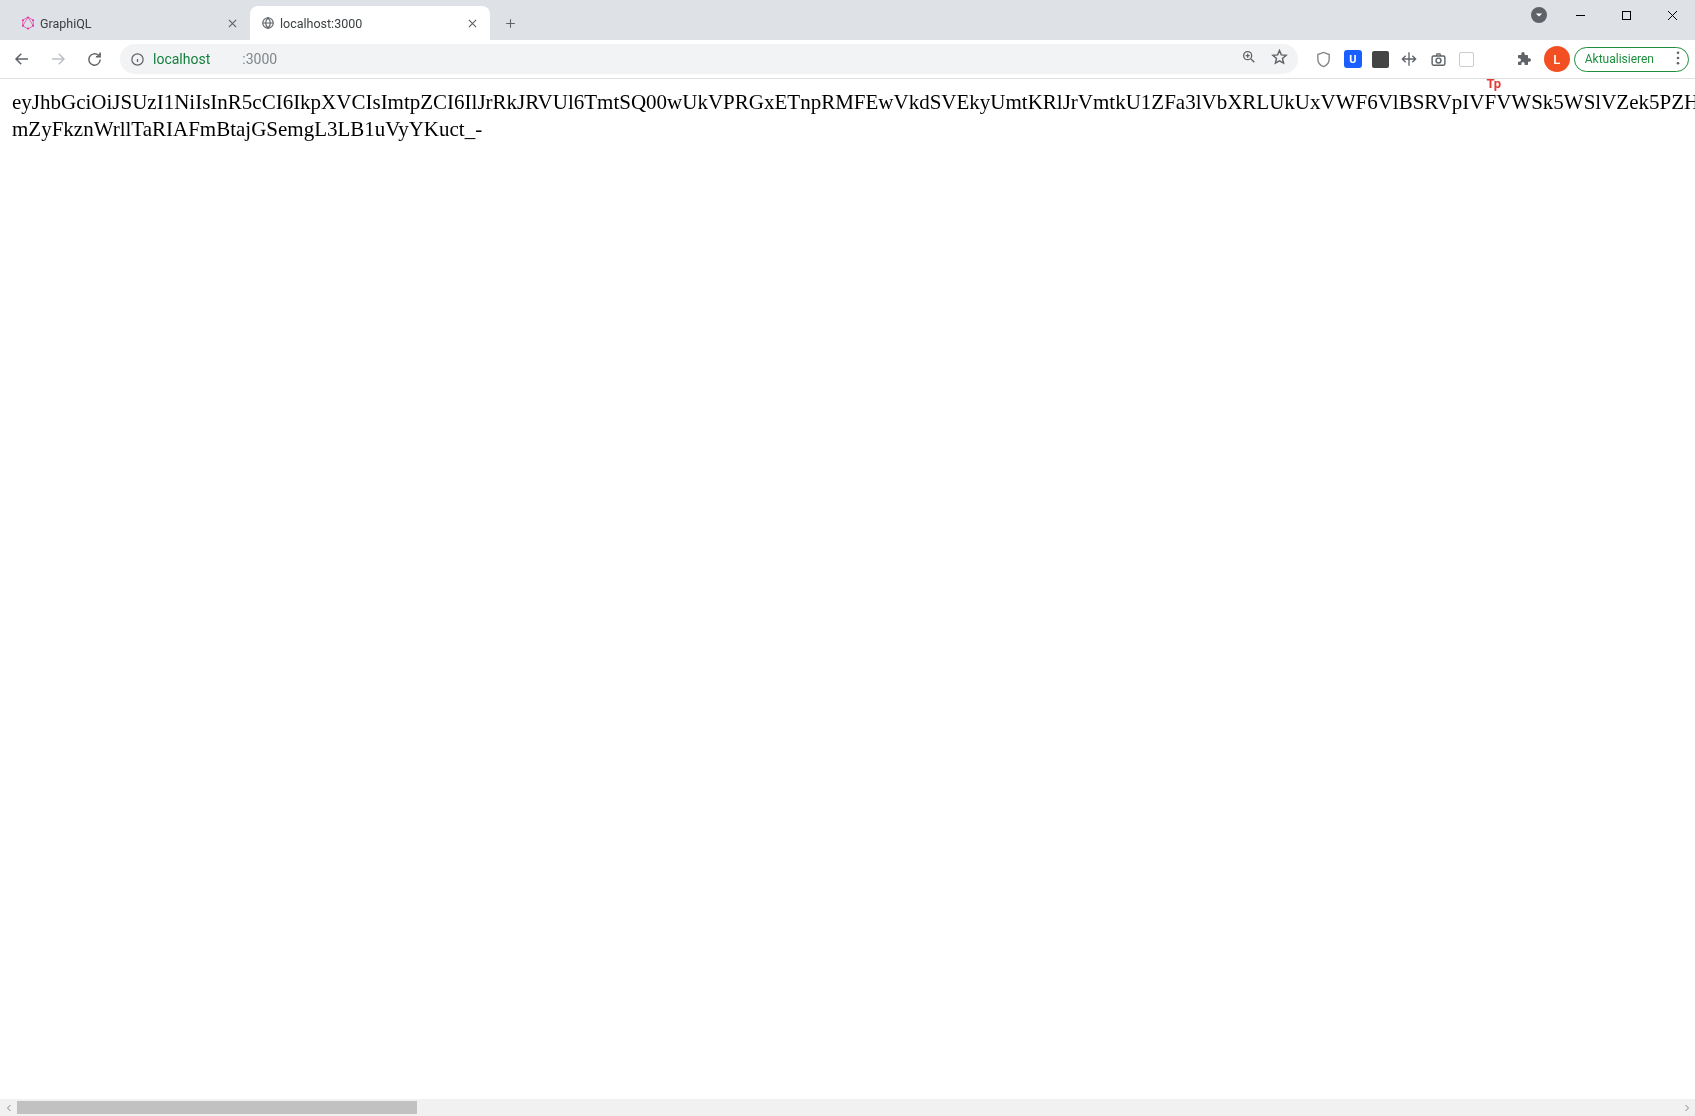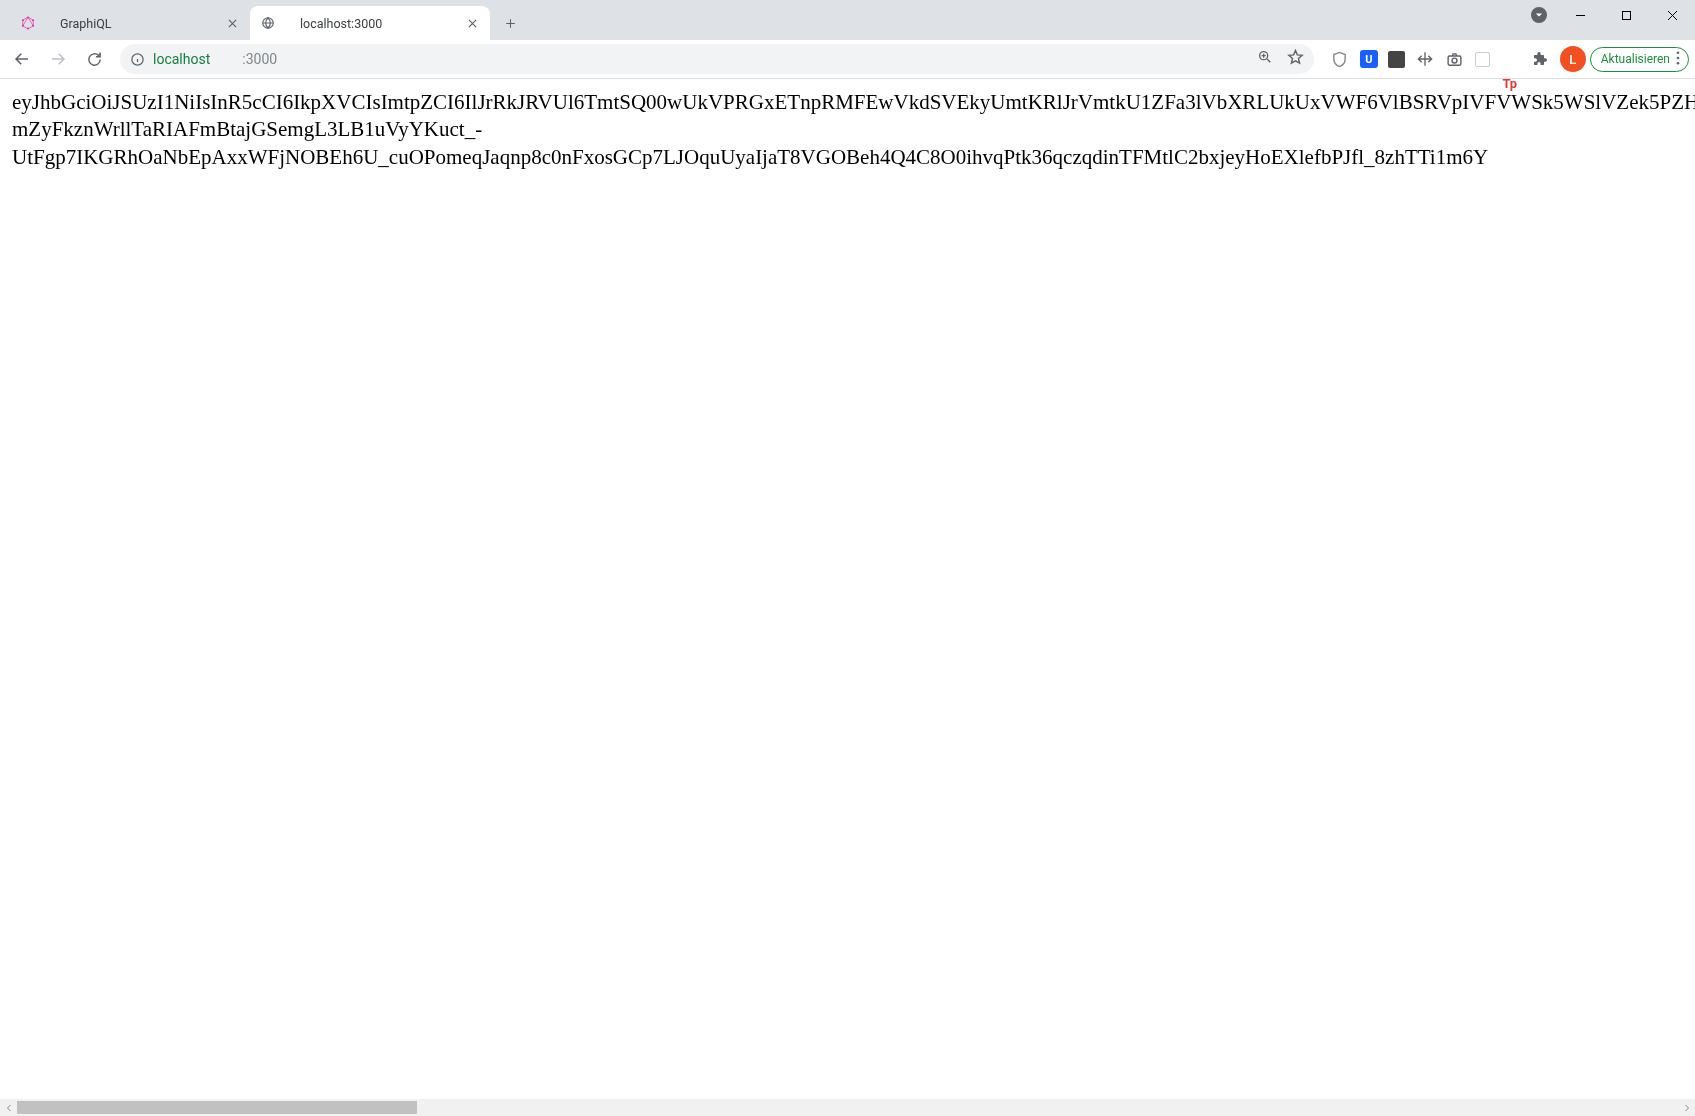--- a/index.html
+++ b/index.html
@@ -30,21 +30,21 @@
       height: 34px;
       width: 240px;
       background: #dee1e6;
       border-radius: 8px 8px 0 0;
       display: flex;
       align-items: center;
       padding: 0 10px;
       font-size: 12.5px;
       color: #3c4043;
       position: relative;
-      gap: 24px;
+      gap: 4px;
     }
     .tab.active {
       background: #fff;
     }
     .tab-favicon {
       width: 16px;
       height: 16px;
       display: flex;
       align-items: center;
       justify-content: center;
@@ -147,21 +147,21 @@
       display:flex;align-items:center;justify-content:center;
       cursor:pointer;
     }
     .avatar-btn {
       width: 26px; height: 26px; border-radius: 50%;
       background: #f25022; color: #fff; font-size: 13px; font-weight: 500;
       display:flex;align-items:center;justify-content:center;
       cursor:pointer;
     }
     .refresh-pill {
-      display:flex; align-items:center; gap:6px;
+      display:flex; align-items:center; gap:22px;
       border: 1px solid #1e8e3e;
       color: #1e8e3e;
       border-radius: 14px;
       padding: 3px 8px 3px 10px;
       font-size: 12px;
       cursor:pointer;
     }
     .refresh-pill .menu { color:#5f6368; }
 
     
@@ -352,21 +352,20 @@
           <circle cx="2" cy="8" r="1.5" fill="#5f6368"></circle>
           <circle cx="2" cy="14" r="1.5" fill="#5f6368"></circle>
         </svg>
     </span>
   </div>
 </div>
 
 <div class="content">
   <div>eyJhbGciOiJSUzI1NiIsInR5cCI6IkpXVCIsImtpZCI6IlJrRkJRVUl6TmtSQ00wUkVPRGxETnpRMFEwVkdSVEkyUmtKRlJrVmtkU1ZFa3lVbXRLUkUxVWF6VlBSRVpIVFVWSk5WSlVZek5PZHlKOS5leUpwYzNNaQ</div>
   <div>mZyFkznWrllTaRIAFmBtajGSemgL3LB1uVyYKuct_-</div>
-  <div>UtFgp7IKGRhOaNbEpAxxWFjNOBEh6U_cuOPomeqJaqnp8c0nFxosGCp7LJOquUyaIjaT8VGOBeh4Q4C8O0ihvqPtk36qczqdinTFMtlC2bxjeyHoEXlefbPJfl_8zhTTi1m6Y</div>
 </div>
 
 <div class="h-scroll">
   <div class="arrow">
     <svg width="8" height="8" viewBox="0 0 8 8">
         <path d="M5.5 1 L2.5 4 L5.5 7" stroke="#888" fill="none"></path>
       </svg>
   </div>
   <div class="track">
     <div class="thumb"></div>

